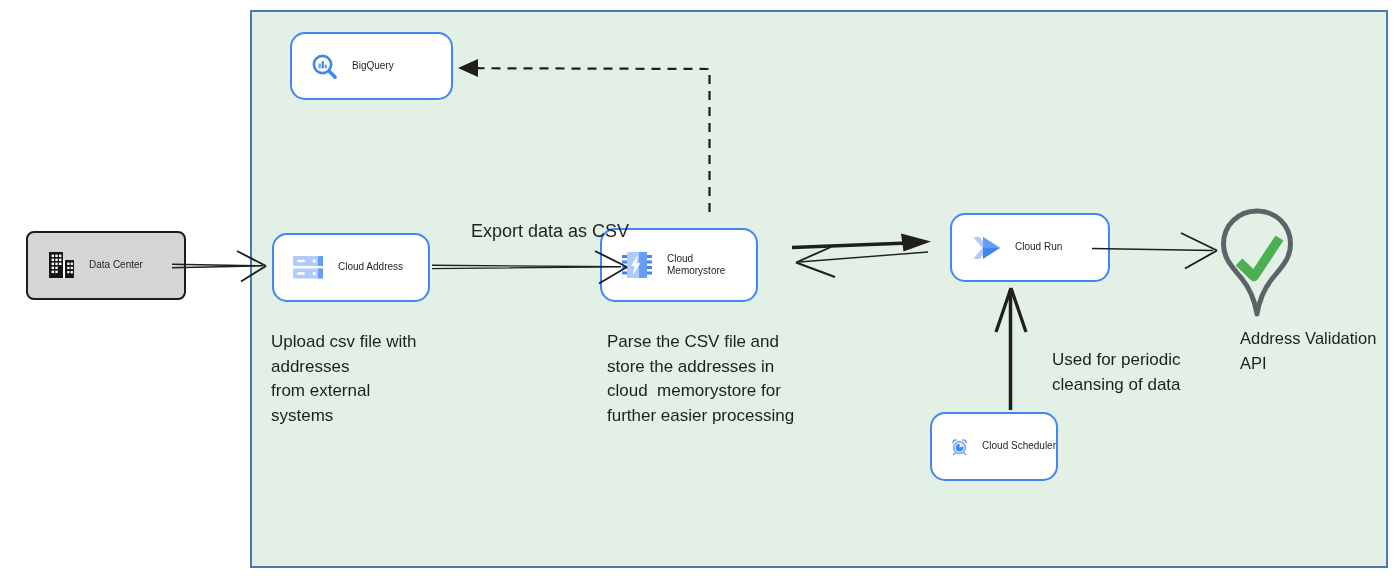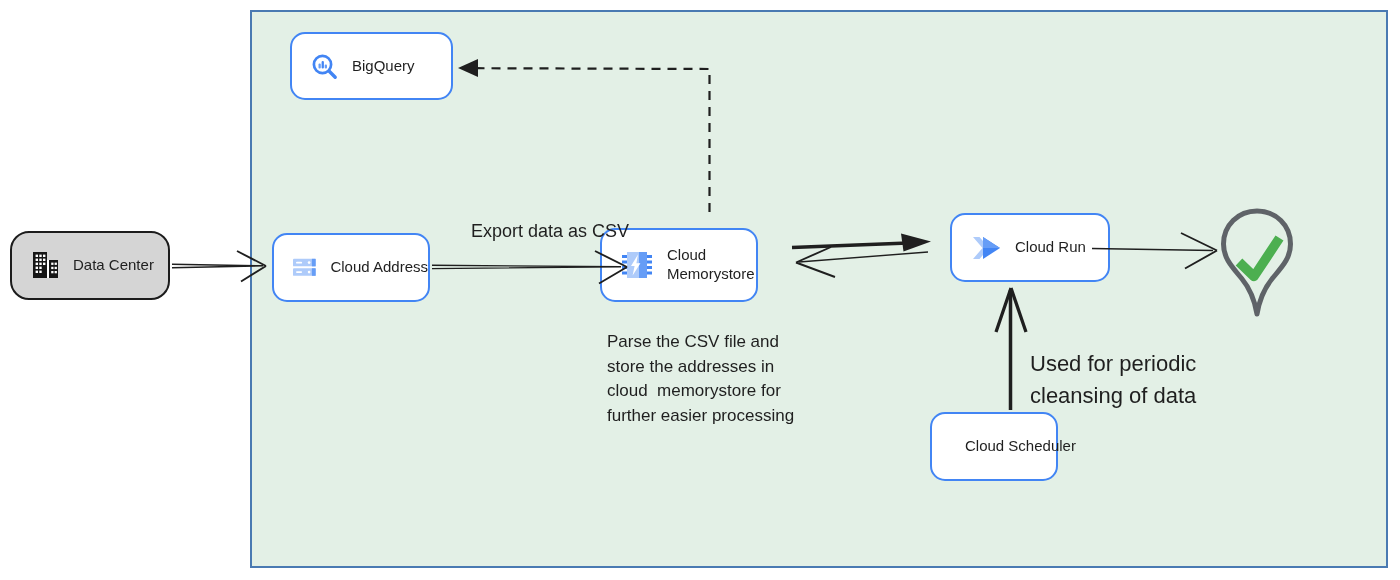--- a/index.html
+++ b/index.html
@@ -13,25 +13,25 @@
     background:var(--container-fill,#e3f0e6);
     border:2.5px solid var(--container-border,#4a7ab2);
     box-sizing:border-box;
   }
   .node{
     position:absolute;background:#ffffff;
     border:2px solid var(--accent,#4285f4);
     border-radius:15px;display:flex;align-items:center;gap:14px;
     padding-left:19px;box-sizing:border-box;z-index:3;
   }
-  .node .label{font-size:15px;line-height:1.25;color:var(--ink,#1f1f1f);}
+  .node .label{font-size:10px;line-height:1.25;color:var(--ink,#1f1f1f);}
   .nowrap{white-space:nowrap;}
   .node.datacenter{
     background:var(--datacenter-fill,#d5d5d5);
-    border:2.5px solid #1c1c1c;border-radius:19px;
+    border:2.5px solid #1c1c1c;border-radius:8px;margin-left:16px;
   }
   .annot{
     position:absolute;font-size:17px;line-height:1.45;
     white-space:pre-wrap;z-index:4;color:var(--ink,#1f1f1f);
   }
   .annot.big{font-size:18px;}
   .overlay{position:absolute;left:0;top:0;z-index:5;pointer-events:none;}
   .overlay path{fill:none;stroke:var(--ink,#1a1a1a);}
   .overlay .shaft{stroke-width:1.4;}
   .overlay .head{stroke-width:1.9;}
@@ -160,26 +160,31 @@
     </svg>
     <span class="label nowrap">Cloud Scheduler</span>
   </div>
 
   <svg class="pinbox" style="left:1220px;top:207px;" width="74" height="120" viewBox="0 0 74 120">
     <path class="pin-outline" d="M37,4 C56,4 70.5,18.3 70.5,37 C70.5,51.5 61.8,60 52.3,71.5 C45.3,80 39.5,92 37,107 C34.5,92 28.7,80 21.7,71.5 C12.2,60 3.5,51.5 3.5,37 C3.5,18.3 18,4 37,4 Z"></path>
     <path class="pin-check" d="M19,55 L34,69.5 L59.5,31"></path>
   </svg>
 
   <div class="annot big" style="left:453px;top:218px;margin-left:18px;">Export data as CSV</div>
+  <div class="annot" style="left:271px;top:330px;">Upload csv file with
+addresses
+from external
+systems</div>
   <div class="annot" style="left:607px;top:330px;">Parse the CSV file and
 store the addresses in
 cloud  memorystore for
 further easier processing</div>
-  <div class="annot" style="left:1030px;top:348px;font-size:22px;">Used for periodic
+  <div class="annot" style="left:1052px;top:348px;font-size:17px;text-align:right;">Used for periodic
 cleansing of data</div>
+  <div class="annot" style="left:1240px;top:326px;width:152px;font-size:16.5px;line-height:1.5;">Address Validation API</div>
 
   <svg class="overlay" width="1400" height="580" viewBox="0 0 1400 580">
 
     <g>
       <path class="shaft" d="M172,264.2 L263,265.8 M172,267.8 L263,265.8"></path>
       <path class="head" d="M237,251 L266,266 M241,281.5 L266,266"></path>
     </g>
 
     <g>
       <path class="shaft" d="M432,265.2 L621,266.8 M432,268.6 L621,266.8"></path>

